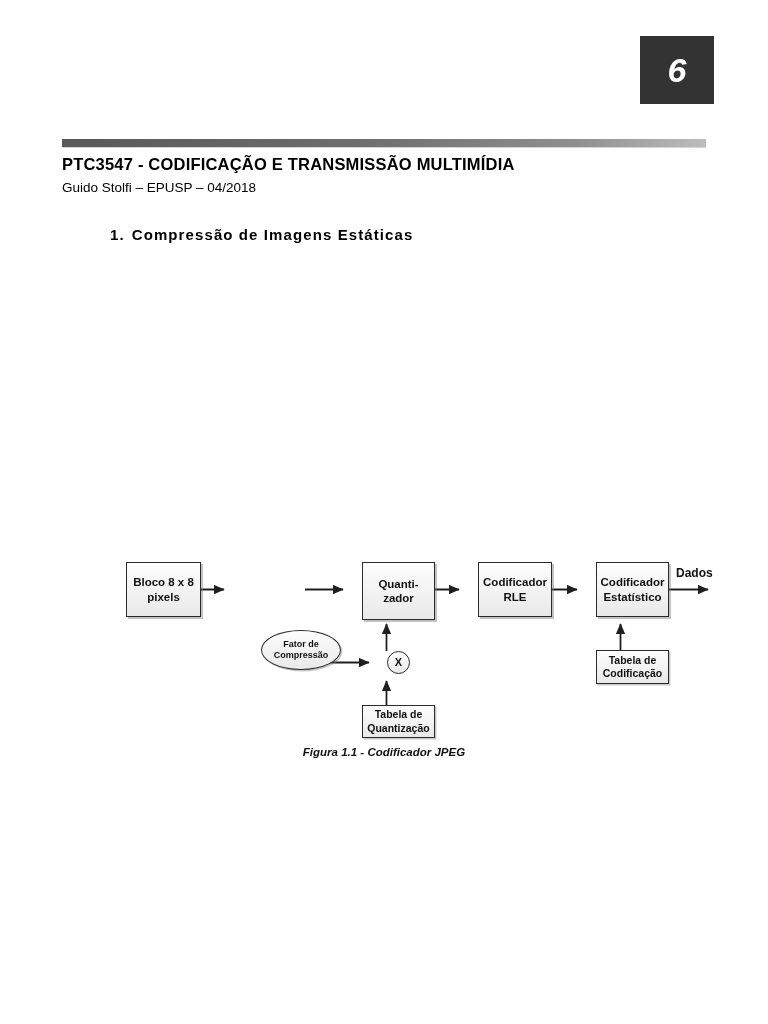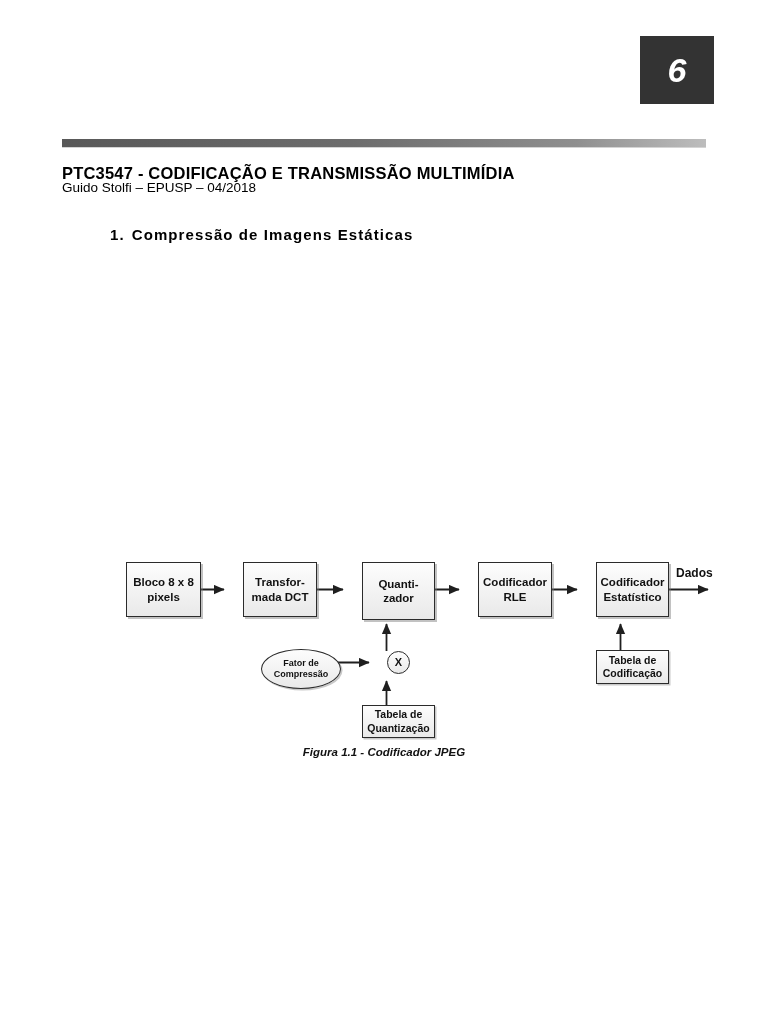--- a/index.html
+++ b/index.html
@@ -40,21 +40,21 @@
     left: 62px;
     top: 139px;
     width: 644px;
     height: 8px;
     background: linear-gradient(to right, #585858 0%, #6d6d6d 45%, #8f8f8f 80%, #bdbdbd 100%);
     border-bottom: 1px solid #d4d4d4;
   }
   .doc-title {
     position: absolute;
     left: 62px;
-    top: 164px;
+    top: 155px;
     font-size: 16.5px;
     font-weight: bold;
     letter-spacing: 0.2px;
     white-space: nowrap;
   }
   .doc-subtitle {
     position: absolute;
     left: 62px;
     top: 180px;
     font-size: 13.5px;
@@ -112,21 +112,21 @@
     font-size: 11px;
     box-shadow: none;
   }
 
   
   .n-bloco      { left: 114px; top: 562px; width: 75px;  height: 55px; }
   .n-dct        { left: 231px; top: 562px; width: 74px;  height: 55px; }
   .n-quant      { left: 350px; top: 562px; width: 73px;  height: 58px; }
   .n-rle        { left: 466px; top: 562px; width: 74px;  height: 55px; }
   .n-estat      { left: 584px; top: 562px; width: 73px;  height: 55px; }
-  .n-fator      { left: 249px; top: 649px; width: 80px;  height: 40px; }
+  .n-fator      { left: 249px; top: 630px; width: 80px;  height: 40px; }
   .n-mult       { left: 375px; top: 651px; width: 23px;  height: 23px; }
   .n-tabquant   { left: 350px; top: 705px; width: 73px;  height: 33px; }
   .n-tabcod     { left: 584px; top: 650px; width: 73px;  height: 34px; }
 
   .fig-caption {
     position: absolute;
     left: 0px;
     top: 746px;
     width: 768px;
     text-align: center;
@@ -192,26 +192,20 @@
     <line x1="620.5" y1="650" x2="620.5" y2="624" stroke="#1f1f1f" stroke-width="1.8" marker-end="url(#ah)"></line>
   </svg>
 
   <div class="node n-bloco">
     <span>
       <span>Bloco 8 x 8</span><br>
       <span>pixels</span>
     </span>
   </div>
 
-  <div class="node n-dct">
-    <span>
-      <span>Transfor-</span><br>
-      <span>mada DCT</span>
-    </span>
-  </div>
 
   <div class="node n-quant">
     <span>
       <span>Quanti-</span><br>
       <span>zador</span>
     </span>
   </div>
 
   <div class="node n-rle">
     <span>

